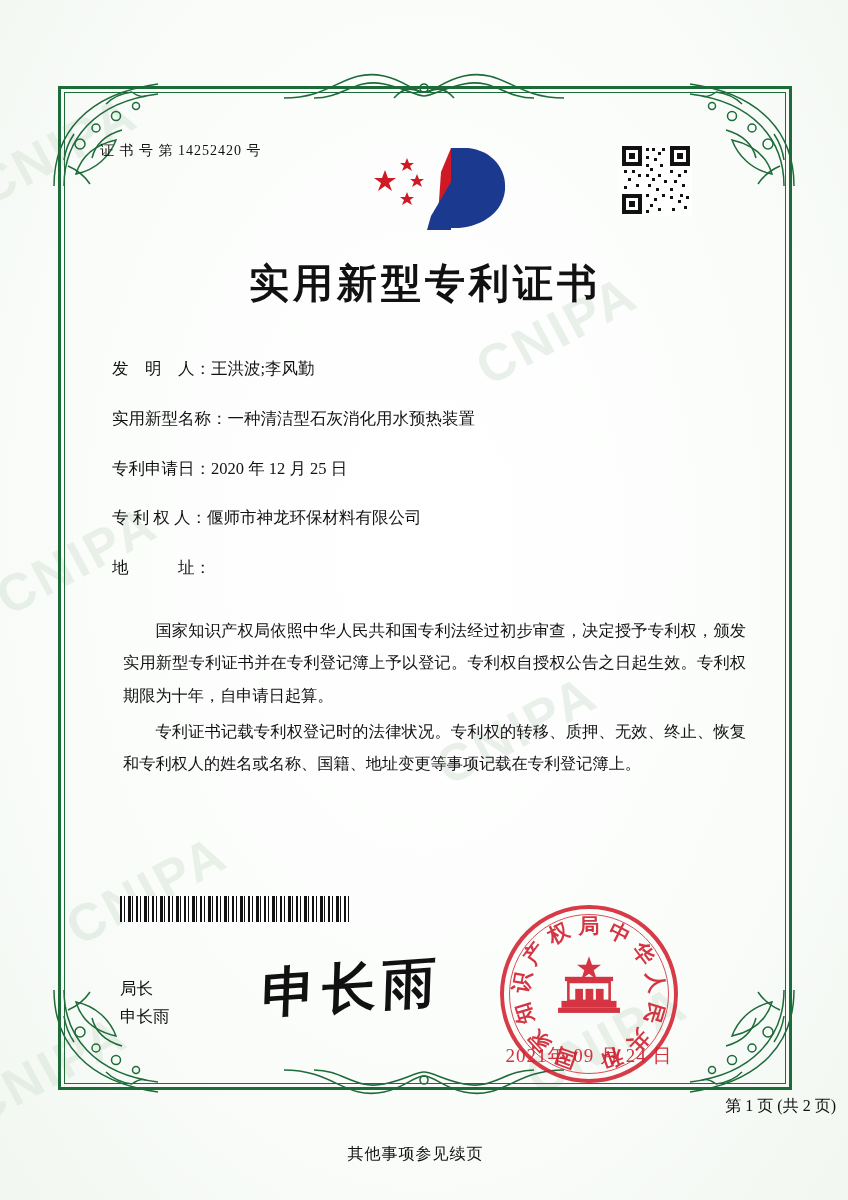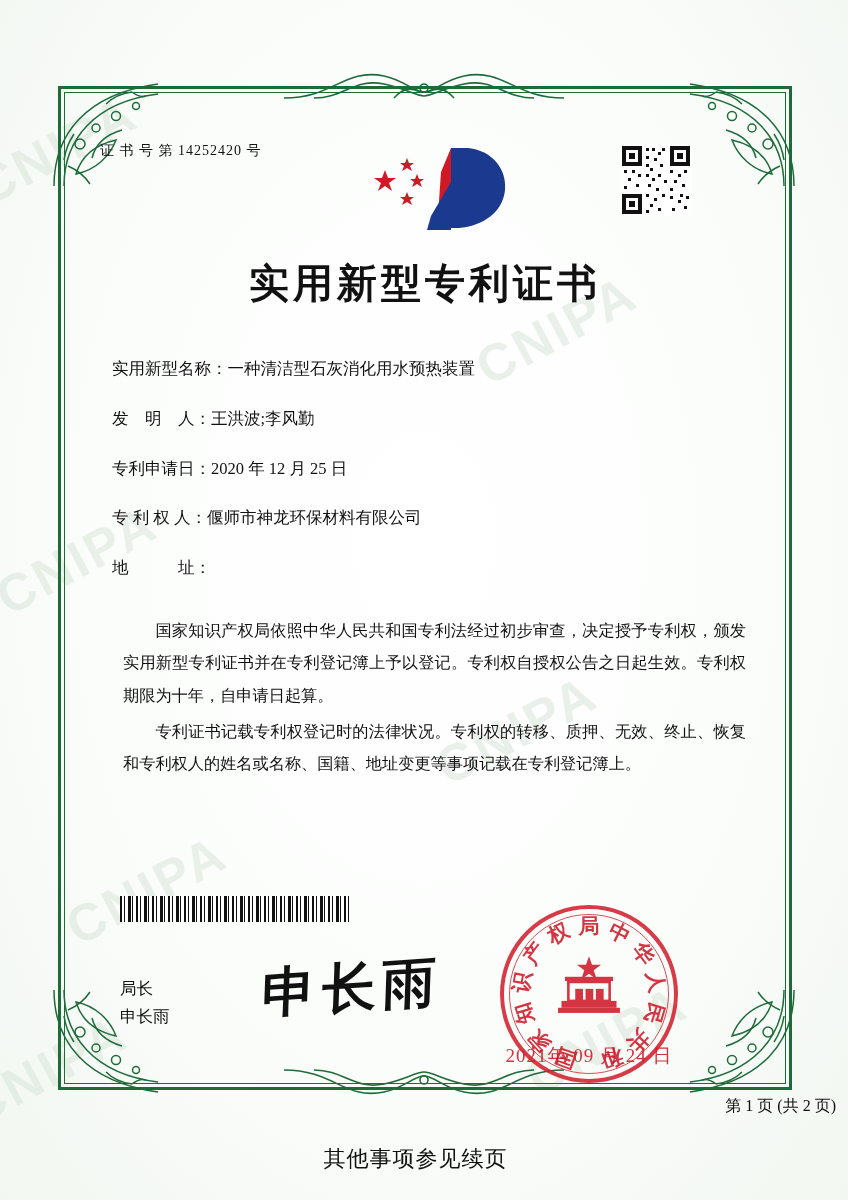--- a/index.html
+++ b/index.html
@@ -279,21 +279,21 @@
     top: 1096px;
     text-align: right;
     font-size: 16px;
     color: #111;
   }
   .footer-note {
     position: absolute;
     left: 0; right: 17px;
     top: 1144px;
     text-align: center;
-    font-size: 22px;
+    font-size: 16px;
     color: #111;
     letter-spacing: 1px;
   }
 </style>
 </head>
 <body>
 
 <div class="page">
 
   <div class="watermark-layer">
@@ -452,26 +452,26 @@
             <rect x="60" y="50" width="3" height="3"></rect>
             <rect x="66" y="52" width="3" height="3"></rect>
         </g>
       </svg>
     </div>
 
     <div class="title">实用新型专利证书</div>
 
     <div class="fields">
       <div class="field-row">
+        <span class="field-label">发　明　人：</span>
+        <span class="field-value">王洪波;李风勤</span>
+      </div>
+      <div class="field-row">
         <span class="field-label">实用新型名称：</span>
         <span class="field-value">一种清洁型石灰消化用水预热装置</span>
-      </div>
-      <div class="field-row">
-        <span class="field-label">发　明　人：</span>
-        <span class="field-value">王洪波;李风勤</span>
       </div>
       <div class="field-row">
         <span class="field-label">专利申请日：</span>
         <span class="field-value">2020 年 12 月 25 日</span>
       </div>
       <div class="field-row">
         <span class="field-label">专 利 权 人：</span>
         <span class="field-value">偃师市神龙环保材料有限公司</span>
       </div>
       <div class="field-row">

